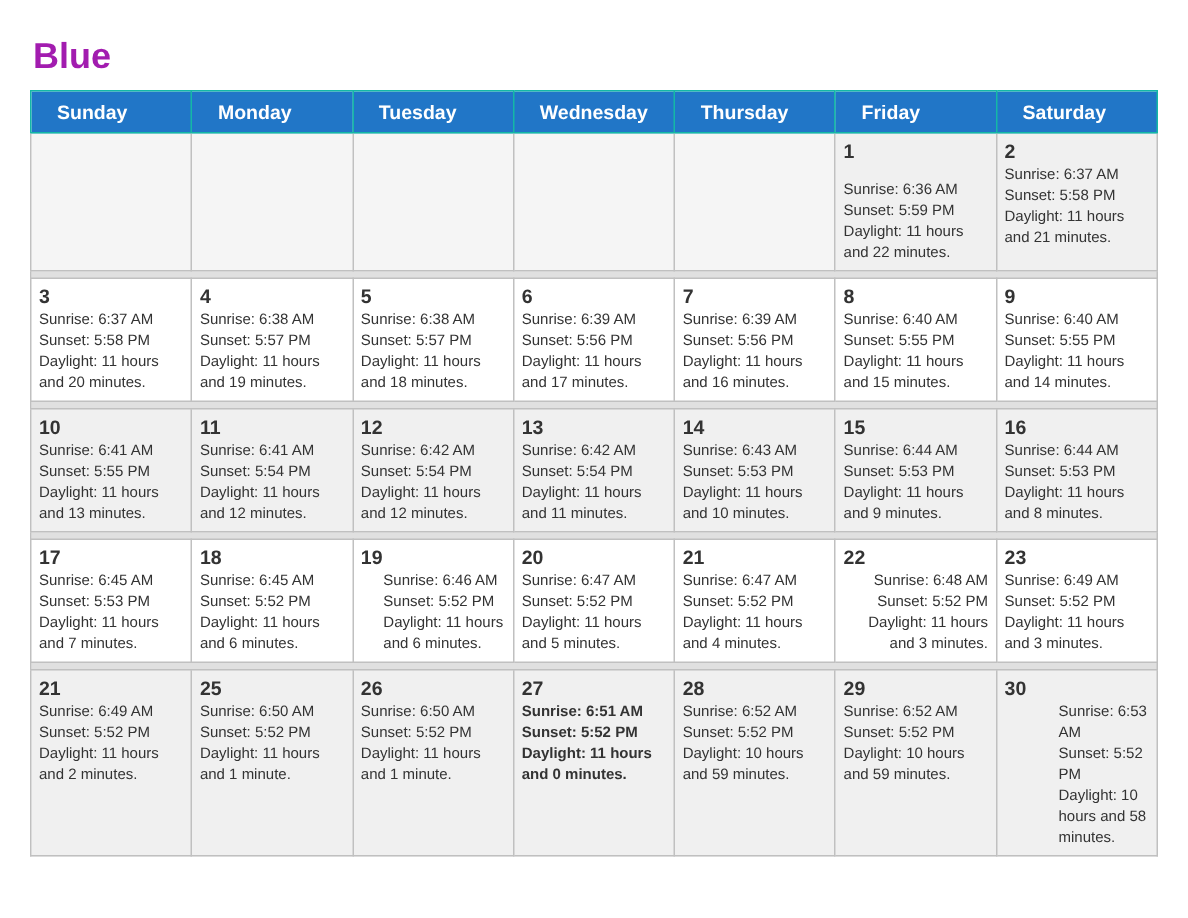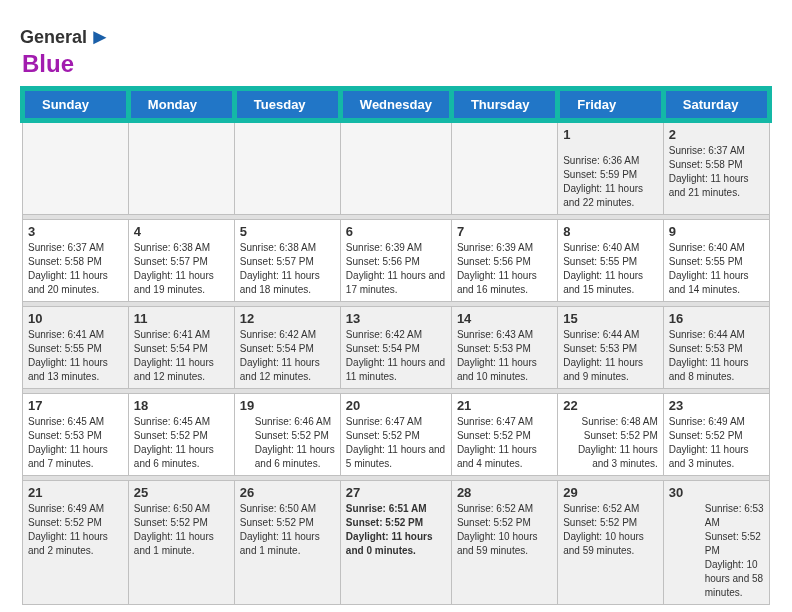--- a/index.html
+++ b/index.html
@@ -60,21 +60,21 @@
       border-collapse: collapse;
       margin-top: 8px;
     }
     .calendar th {
       background-color: #2176c7;
       color: #fff;
       font-size: 13px;
       font-weight: bold;
       padding: 6px 17px;
       text-align: left;
-      border: 5px solid #14b8a6;
+      border: 1px solid #14b8a6;
     }
     .calendar td {
       border: 1px solid #c0c0c0;
       vertical-align: top;
       padding: 4px 5px;
       font-size: 10.5px;
       color: #333;
       width: calc(100% / 7);
       min-height: 80px;
       background: #fff;
@@ -95,24 +95,20 @@
       font-size: 10px;
       line-height: 1.4;
       color: #333;
     }
   </style>
 </head>
 <body>
 
 <div class="header-area">
   <div class="logo">
-    <div class="logo-text">
-      <span class="logo-general">General</span>
-      <span class="logo-bird">►</span>
-    </div>
     <span class="logo-blue-label">Blue</span>
   </div>
   <div class="title-area">
     <div class="main-title"></div>
     <div class="subtitle"></div>
   </div>
 </div>
 
 <table class="calendar">
   <thead>

